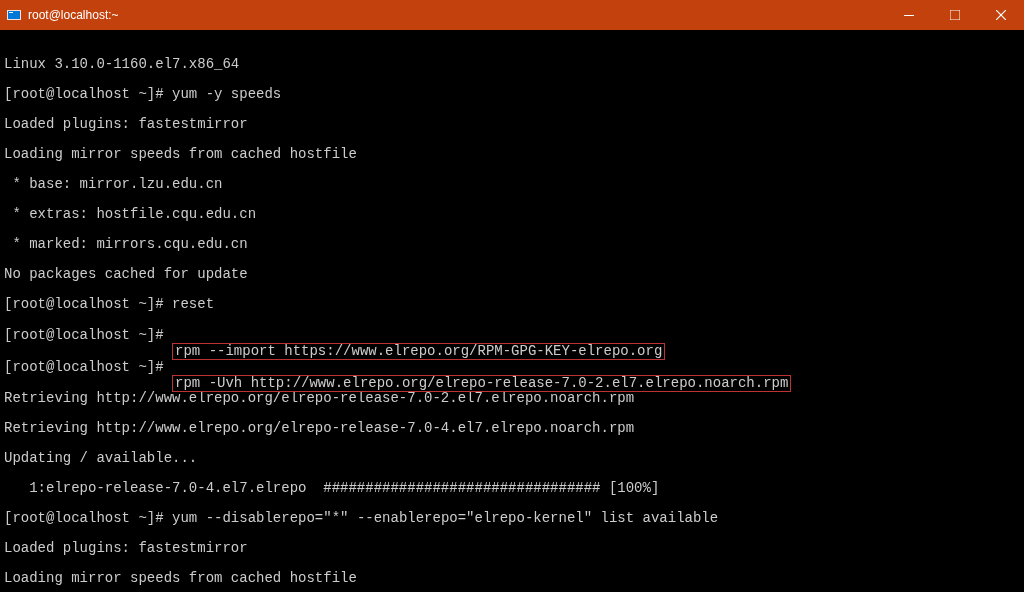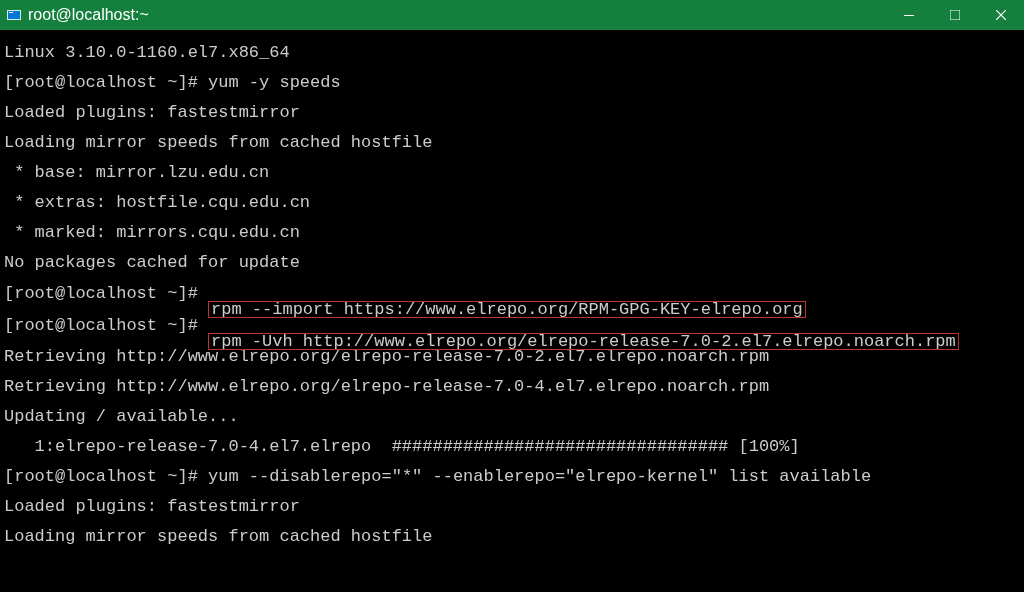--- a/index.html
+++ b/index.html
@@ -1,28 +1,28 @@
 <!DOCTYPE html>
 <html><head>
 <meta charset="utf-8">
 <style>
   * { margin: 0; padding: 0; box-sizing: border-box; }
   html, body { width: 1024px; height: 592px; overflow: hidden; font-family: "Consolas","Courier New",monospace; }
   .window { width: 1024px; height: 592px; background: #000; display: flex; flex-direction: column; }
   .titlebar {
-    height: 30px; background: #15803d; color: #fff; display: flex; align-items: center;
-    padding-left: 6px; font-family: "Segoe UI", sans-serif; font-size: 16px;
+    height: 30px; background: #c2410c; color: #fff; display: flex; align-items: center;
+    padding-left: 6px; font-family: "Segoe UI", sans-serif; font-size: 12px;
   }
   .titlebar .icon { width: 16px; height: 16px; margin-right: 6px; display:inline-block;}
   .titlebar .title { flex: 1; }
   .winbtns { display: flex; height: 100%; }
   .winbtn { width: 46px; height: 100%; display: flex; align-items: center; justify-content: center; color:#fff; }
   .term {
-    flex: 1; background: #000; color: #ccc; font-size: 17px; line-height: 15px;
-    padding: 0 4px; white-space: pre; overflow: hidden;
+    flex: 1; background: #000; color: #ccc; font-size: 14px; line-height: 15px;
+    padding: 12px 4px; white-space: pre; overflow: hidden;
   }
   .line { display:block; }
   .box1, .box2 { border: 1px solid #b33; display:inline-block; padding: 0 2px; position: relative; top: 16px; }
 </style>
 </head>
 <body>
 
 <div class="window">
   <div class="titlebar">
     <span class="icon">
@@ -55,20 +55,21 @@
 
   <div class="term">
 <span class="line">Linux 3.10.0-1160.el7.x86_64</span>
 <span class="line"><span>[root@localhost ~]#</span> <span>yum -y speeds</span></span>
 <span class="line">Loaded plugins: fastestmirror</span>
 <span class="line">Loading mirror speeds from cached hostfile</span>
 <span class="line"> * base: mirror.lzu.edu.cn</span>
 <span class="line"> * extras: hostfile.cqu.edu.cn</span>
 <span class="line"> * marked: mirrors.cqu.edu.cn</span>
 <span class="line">No packages cached for update</span>
+<span class="line"><span>[root@localhost ~]#</span> <span>reset</span></span>
 <span class="line"><span>[root@localhost ~]#</span> <span class="box1">rpm --import https://www.elrepo.org/RPM-GPG-KEY-elrepo.org</span></span>
 <span class="line"><span>[root@localhost ~]#</span> <span class="box2">rpm -Uvh http://www.elrepo.org/elrepo-release-7.0-2.el7.elrepo.noarch.rpm</span></span>
 <span class="line">Retrieving http://www.elrepo.org/elrepo-release-7.0-2.el7.elrepo.noarch.rpm</span>
 <span class="line">Retrieving http://www.elrepo.org/elrepo-release-7.0-4.el7.elrepo.noarch.rpm</span>
 <span class="line">Updating / available...</span>
 <span class="line">   1:elrepo-release-7.0-4.el7.elrepo  ################################# [100%]</span>
 <span class="line"><span>[root@localhost ~]#</span> <span>yum --disablerepo="*" --enablerepo="elrepo-kernel" list available</span></span>
 <span class="line">Loaded plugins: fastestmirror</span>
 <span class="line">Loading mirror speeds from cached hostfile</span>
 

